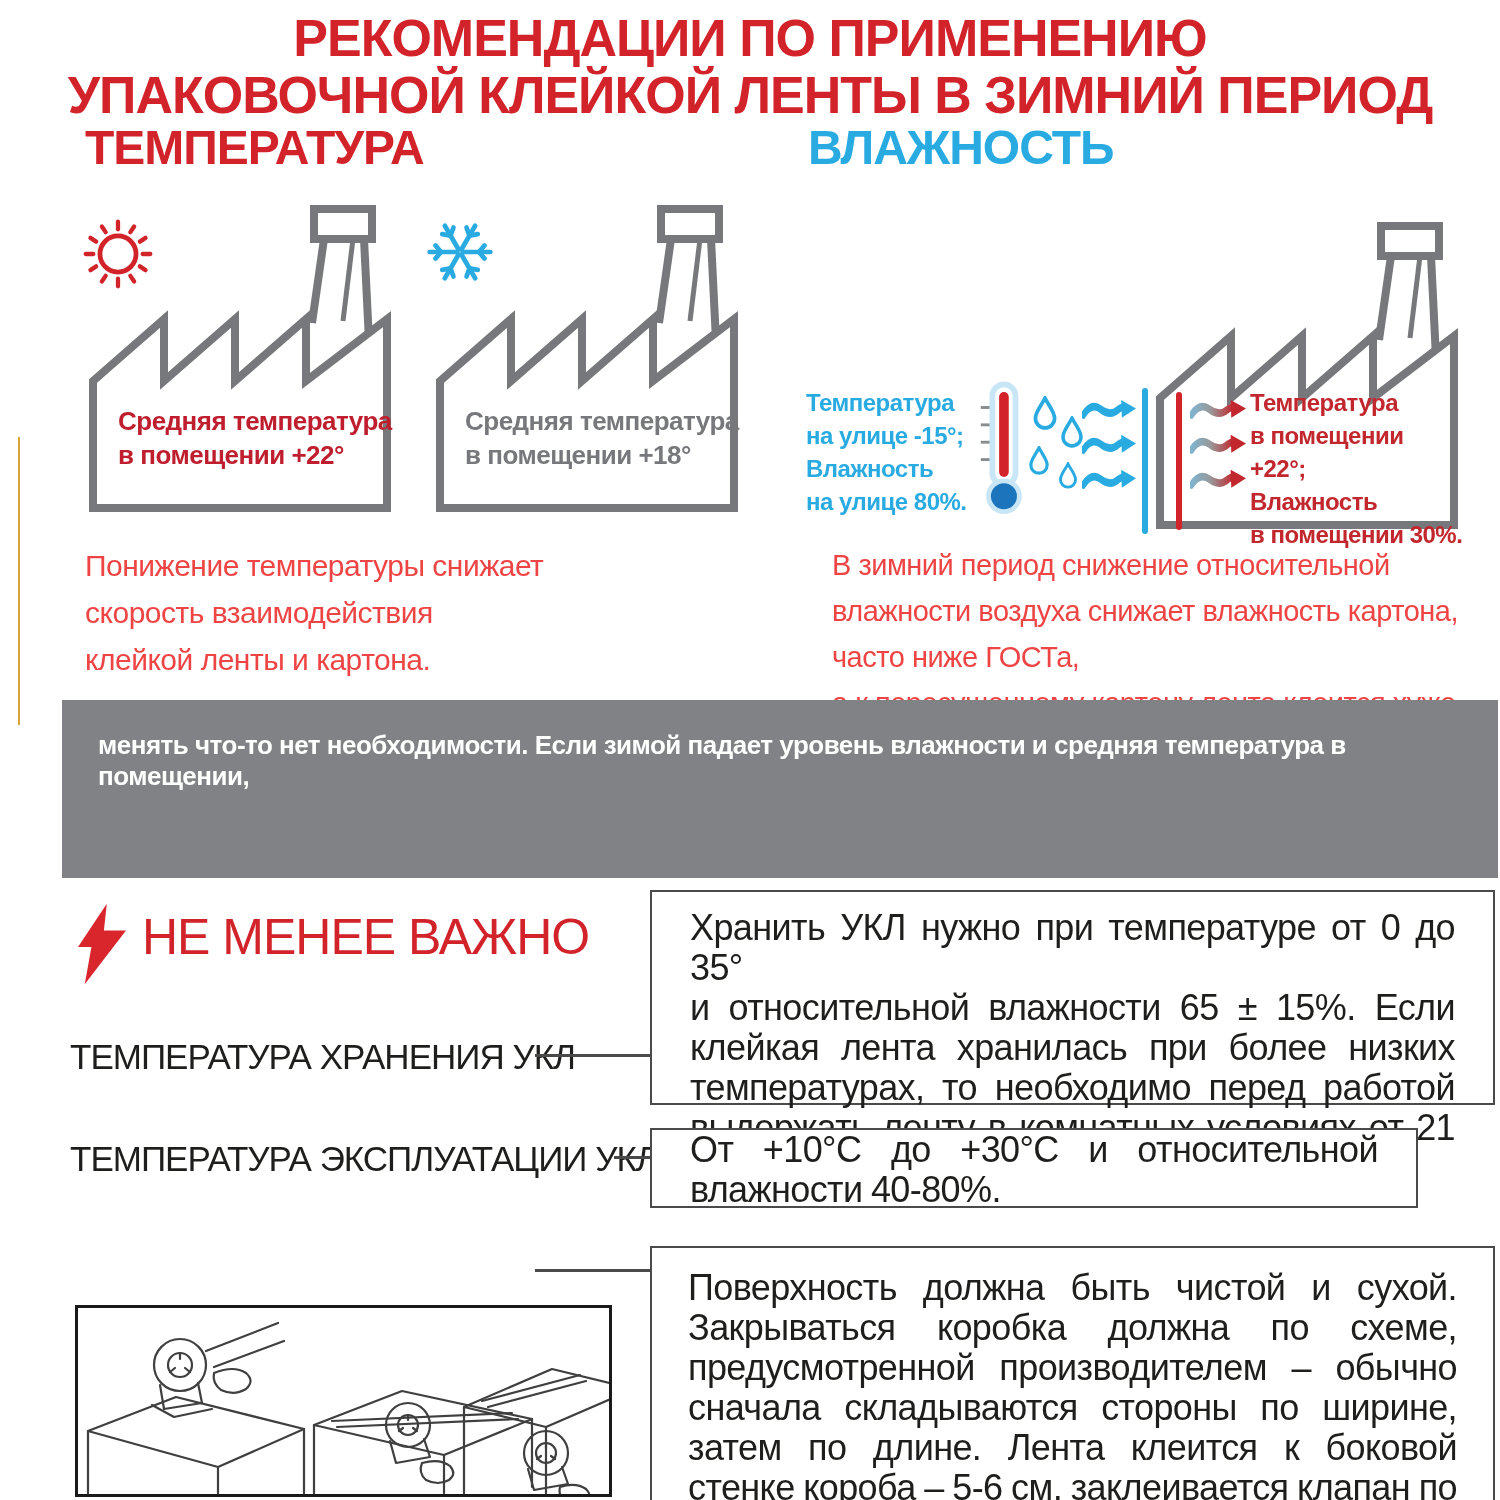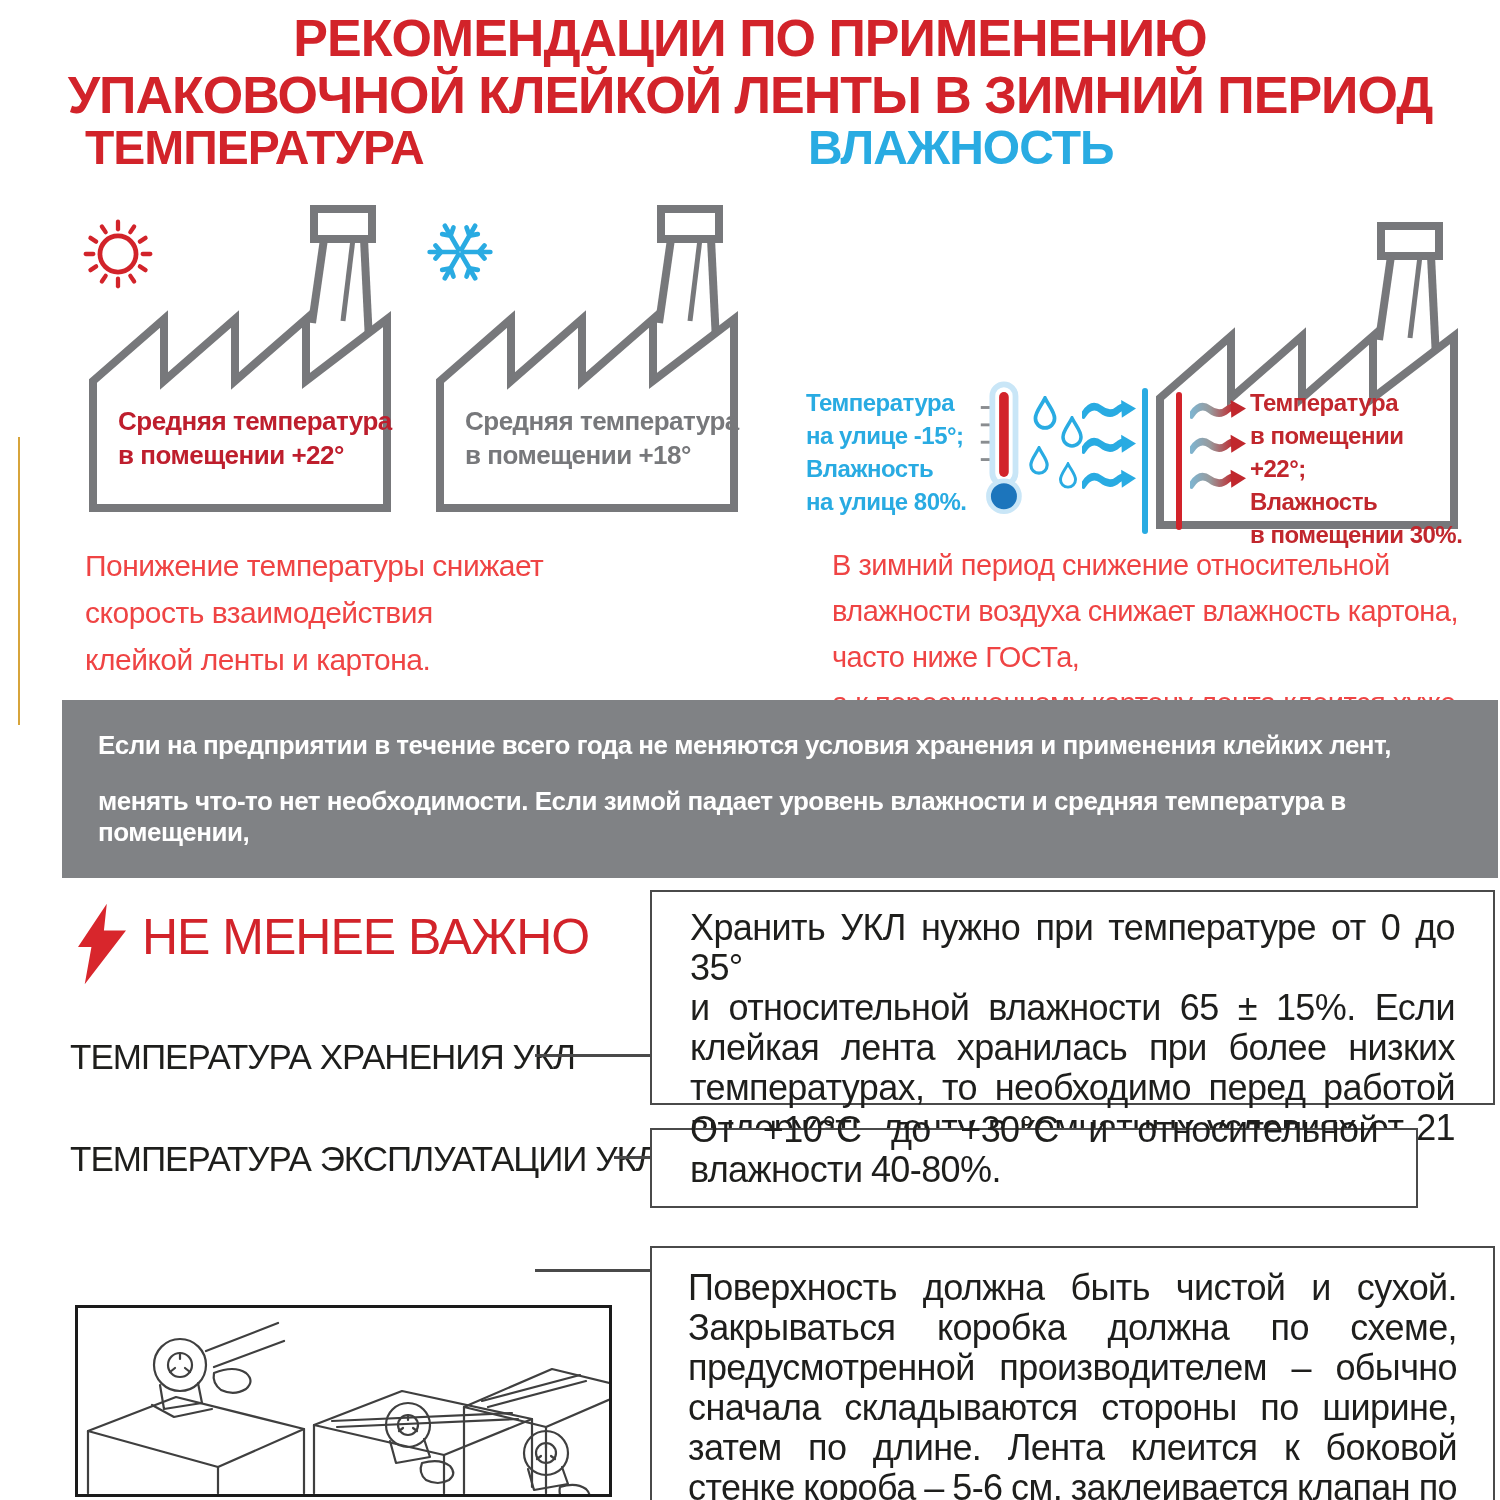--- a/index.html
+++ b/index.html
@@ -29,21 +29,21 @@
   .banner-line{color:#ffffff;font-weight:700;font-size:26px;letter-spacing:-0.5px;line-height:1.2;}
   .banner-underline{text-decoration:underline;text-underline-offset:6px;text-decoration-thickness:2px;}
   
   .important-heading{left:142px;top:912px;font-weight:400;font-size:50px;letter-spacing:-1px;color:#d2232a;line-height:1;}
   .item-label{left:70px;font-size:35px;letter-spacing:-1px;color:#1e1e1c;line-height:1.1;}
   .connector{height:3px;background:#4a4a4a;z-index:1;}
   .info-box{background:#ffffff;border:2.5px solid #4a4a4a;box-sizing:border-box;z-index:2;}
   .box-text{font-size:36px;line-height:40px;text-align:justify;color:#1e1e1c;
             letter-spacing:-0.6px;word-spacing:-1px;white-space:pre-line;}
   .box1{left:650px;top:890px;width:845px;height:215px;padding:16px 38px;}
-  .box2{left:650px;top:1128px;width:768px;height:80px;padding:16px 38px;display:flex;align-items:flex-end;}
+  .box2{left:650px;top:1128px;width:768px;height:80px;padding:0 38px;display:flex;align-items:flex-start;}
   .box3{left:650px;top:1218px;width:845px;height:279px;padding:20px 36px;margin-top:28px;}
   
   .pack-frame{left:75px;top:1305px;width:537px;height:192px;border:3px solid #1a1a1a;box-sizing:border-box;background:#fff;}
   .pack-art{width:100%;height:100%;display:block;}
   
   .vline{width:6px;border-radius:3px;z-index:3;}
   .accent-line{left:18px;top:437px;width:2px;height:288px;background:#d7a43b;}
   svg{display:block;}
   .z1{z-index:1;} .z3{z-index:3;}
 </style>
@@ -192,21 +192,20 @@
 в помещении +22°;
 Влажность
 в помещении 30%.</div>
 
   <div class="abs note-text note-right" style="left:832px;top:542px;width:690px;">В зимний период снижение относительной
 влажности воздуха снижает влажность картона,
 часто ниже ГОСТа,
 а к пересушенному картону лента клеится хуже.</div>
 
   <div class="abs banner">
-    <div class="banner-line">Если на предприятии в течение всего года не меняются условия хранения и применения клейких лент,</div>
     <div class="banner-line">менять что-то нет необходимости. Если зимой падает уровень влажности и средняя температура в помещении,</div>
   </div>
 
   <svg class="abs" style="left:78px;top:902px;" width="48" height="84" viewBox="0 0 50 84">
     <path d="M30 0 L0 45 L14 45 L7 84 L50 28 L27 28 Z" fill="#d8262c"></path>
   </svg>
   <div class="abs important-heading">НЕ МЕНЕЕ ВАЖНО</div>
 
   <div class="abs item-label" style="top:1038px;">ТЕМПЕРАТУРА ХРАНЕНИЯ УКЛ</div>
   <div class="abs connector" style="left:535px;top:1054px;width:118px;"></div>

